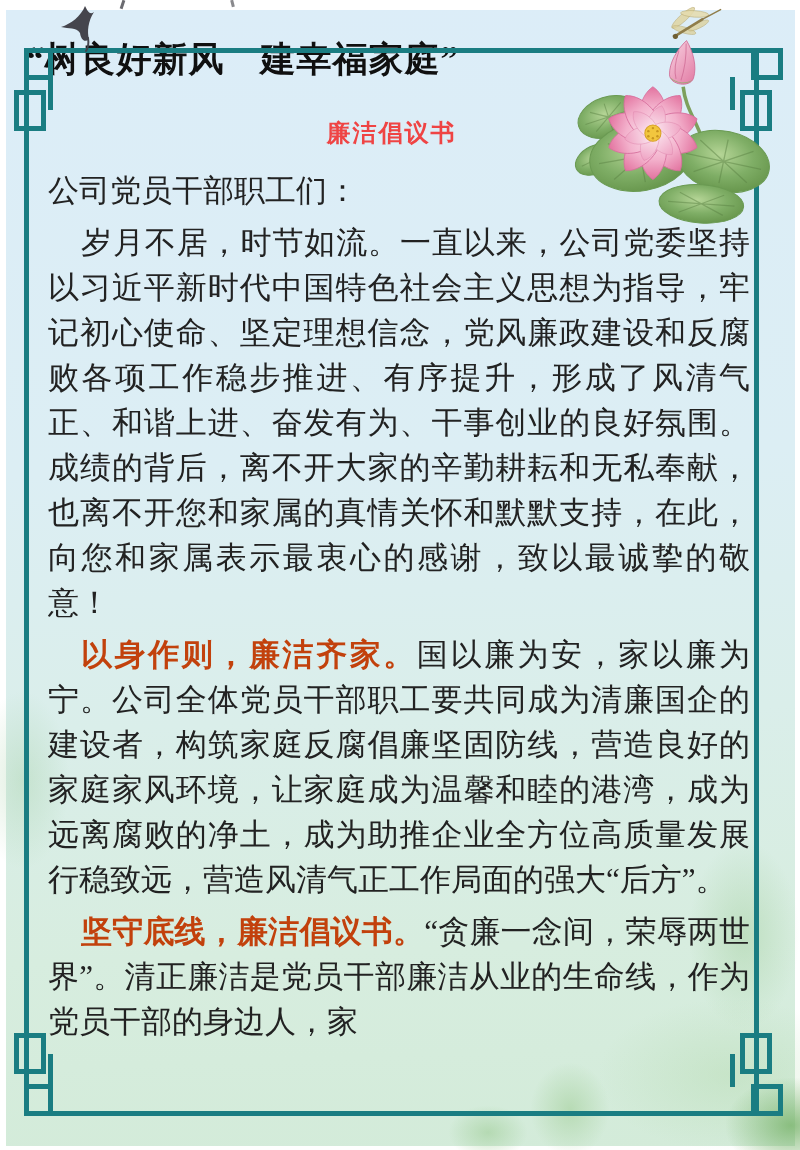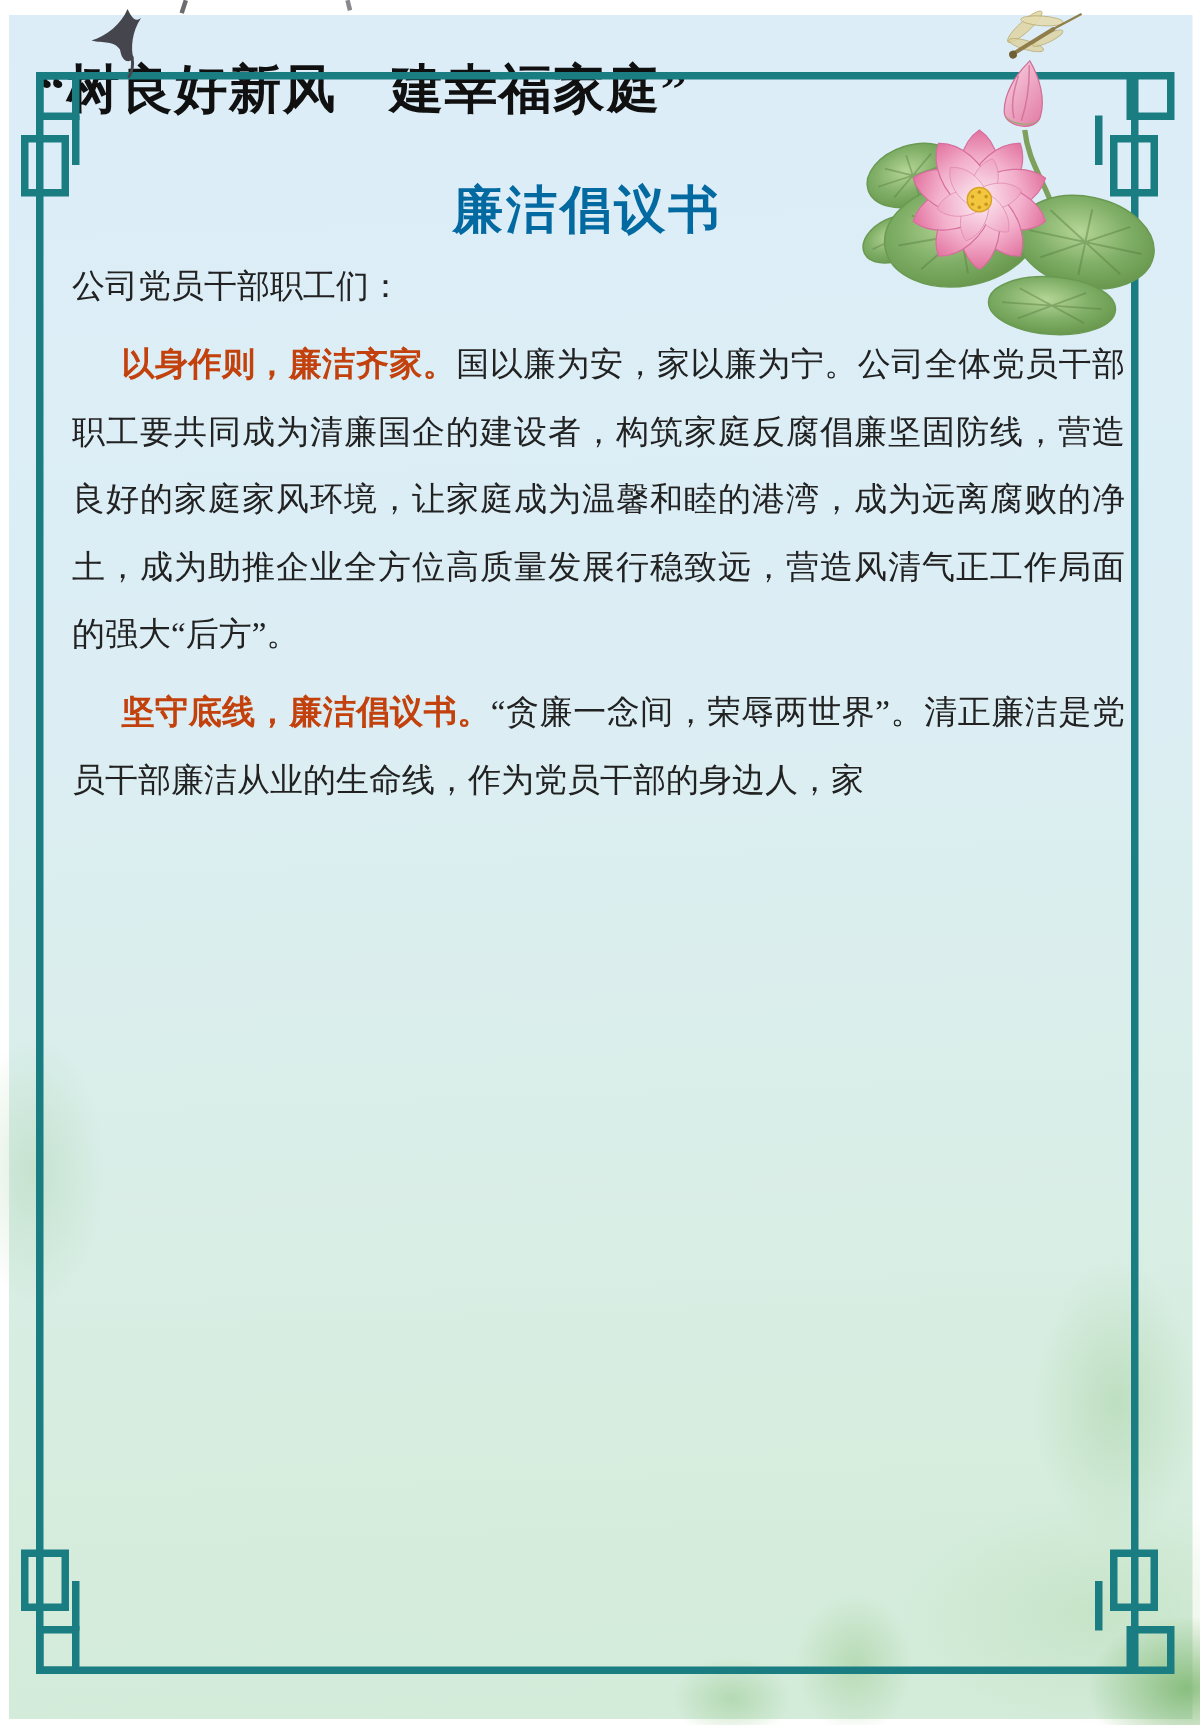--- a/index.html
+++ b/index.html
@@ -34,25 +34,25 @@
   .s1{left:121px;top:0;width:3px;height:9px;transform:rotate(18deg);}
   .s2{left:231px;top:0;width:3px;height:7px;transform:rotate(-14deg);opacity:.8;}
 
   .doc-title{
     position:absolute;left:26px;top:36px;width:731px;z-index:2;
     text-align:left;font-size:35px;font-weight:bold;color:#101010;
     letter-spacing:1px;white-space:nowrap;
   }
   .doc-subtitle{
     position:absolute;left:26px;top:117px;width:731px;z-index:2;
-    text-align:center;font-size:34px;font-weight:bold;color:#0369a1;letter-spacing:2px;
+    text-align:center;font-size:24px;font-weight:bold;color:#ef4444;letter-spacing:2px;
   }
   .content{
     position:absolute;left:48px;top:168px;width:702px;height:940px;overflow:hidden;z-index:2;
-    font-size:22px;line-height:45px;color:#222;text-align:justify;
+    font-size:31px;line-height:45px;color:#222;text-align:justify;
     text-justify:inter-ideograph;
   }
   .content p{margin:0 0 7px 0;}
   .content p.indent{text-indent:33px;}
   .content b{font-weight:bold;color:#c2410c;}
 </style>
 </head>
 <body>
 
 <div class="page">
@@ -63,20 +63,21 @@
   <div class="blob b6"></div>
   <div class="blob b3"></div>
   <div class="blob b4"></div>
   <div class="blob b2"></div>
 
   <div class="doc-title">“树良好新风　建幸福家庭”</div>
   <div class="doc-subtitle">廉洁倡议书</div>
 
   <div class="content">
     <p>公司党员干部职工们：</p>
+    <p class="indent"><span>岁月不居，时节如流。一直以来，公司党委坚持以习近平新时代中国特色社会主义思想为指导，牢记初心使命、坚定理想信念，党风廉政建设和反腐败各项工作稳步推进、有序提升，形成了风清气正、和谐上进、奋发有为、干事创业的良好氛围。成绩的背后，离不开大家的辛勤耕耘和无私奉献，也离不开您和家属的真情关怀和默默支持，在此，向您和家属表示最衷心的感谢，致以最诚挚的敬意！</span></p>
     <p class="indent"><b>以身作则，廉洁齐家。</b><span>国以廉为安，家以廉为宁。公司全体党员干部职工要共同成为清廉国企的建设者，构筑家庭反腐倡廉坚固防线，营造良好的家庭家风环境，让家庭成为温馨和睦的港湾，成为远离腐败的净土，成为助推企业全方位高质量发展行稳致远，营造风清气正工作局面的强大“后方”。</span></p>
     <p class="indent"><b>坚守底线，廉洁倡议书。</b><span>“贪廉一念间，荣辱两世界”。清正廉洁是党员干部廉洁从业的生命线，作为党员干部的身边人，家</span></p>
   </div>
 
   <svg class="frame-svg" width="800" height="1150" viewBox="0 0 800 1150" fill="none" stroke="#1a7d82" stroke-width="5">
     <rect x="26.5" y="50.5" width="730" height="1063"></rect>
 
     <g>
       <rect x="26.5" y="50.5" width="24" height="27"></rect>
       <rect x="16.5" y="92.5" width="27" height="36"></rect>

